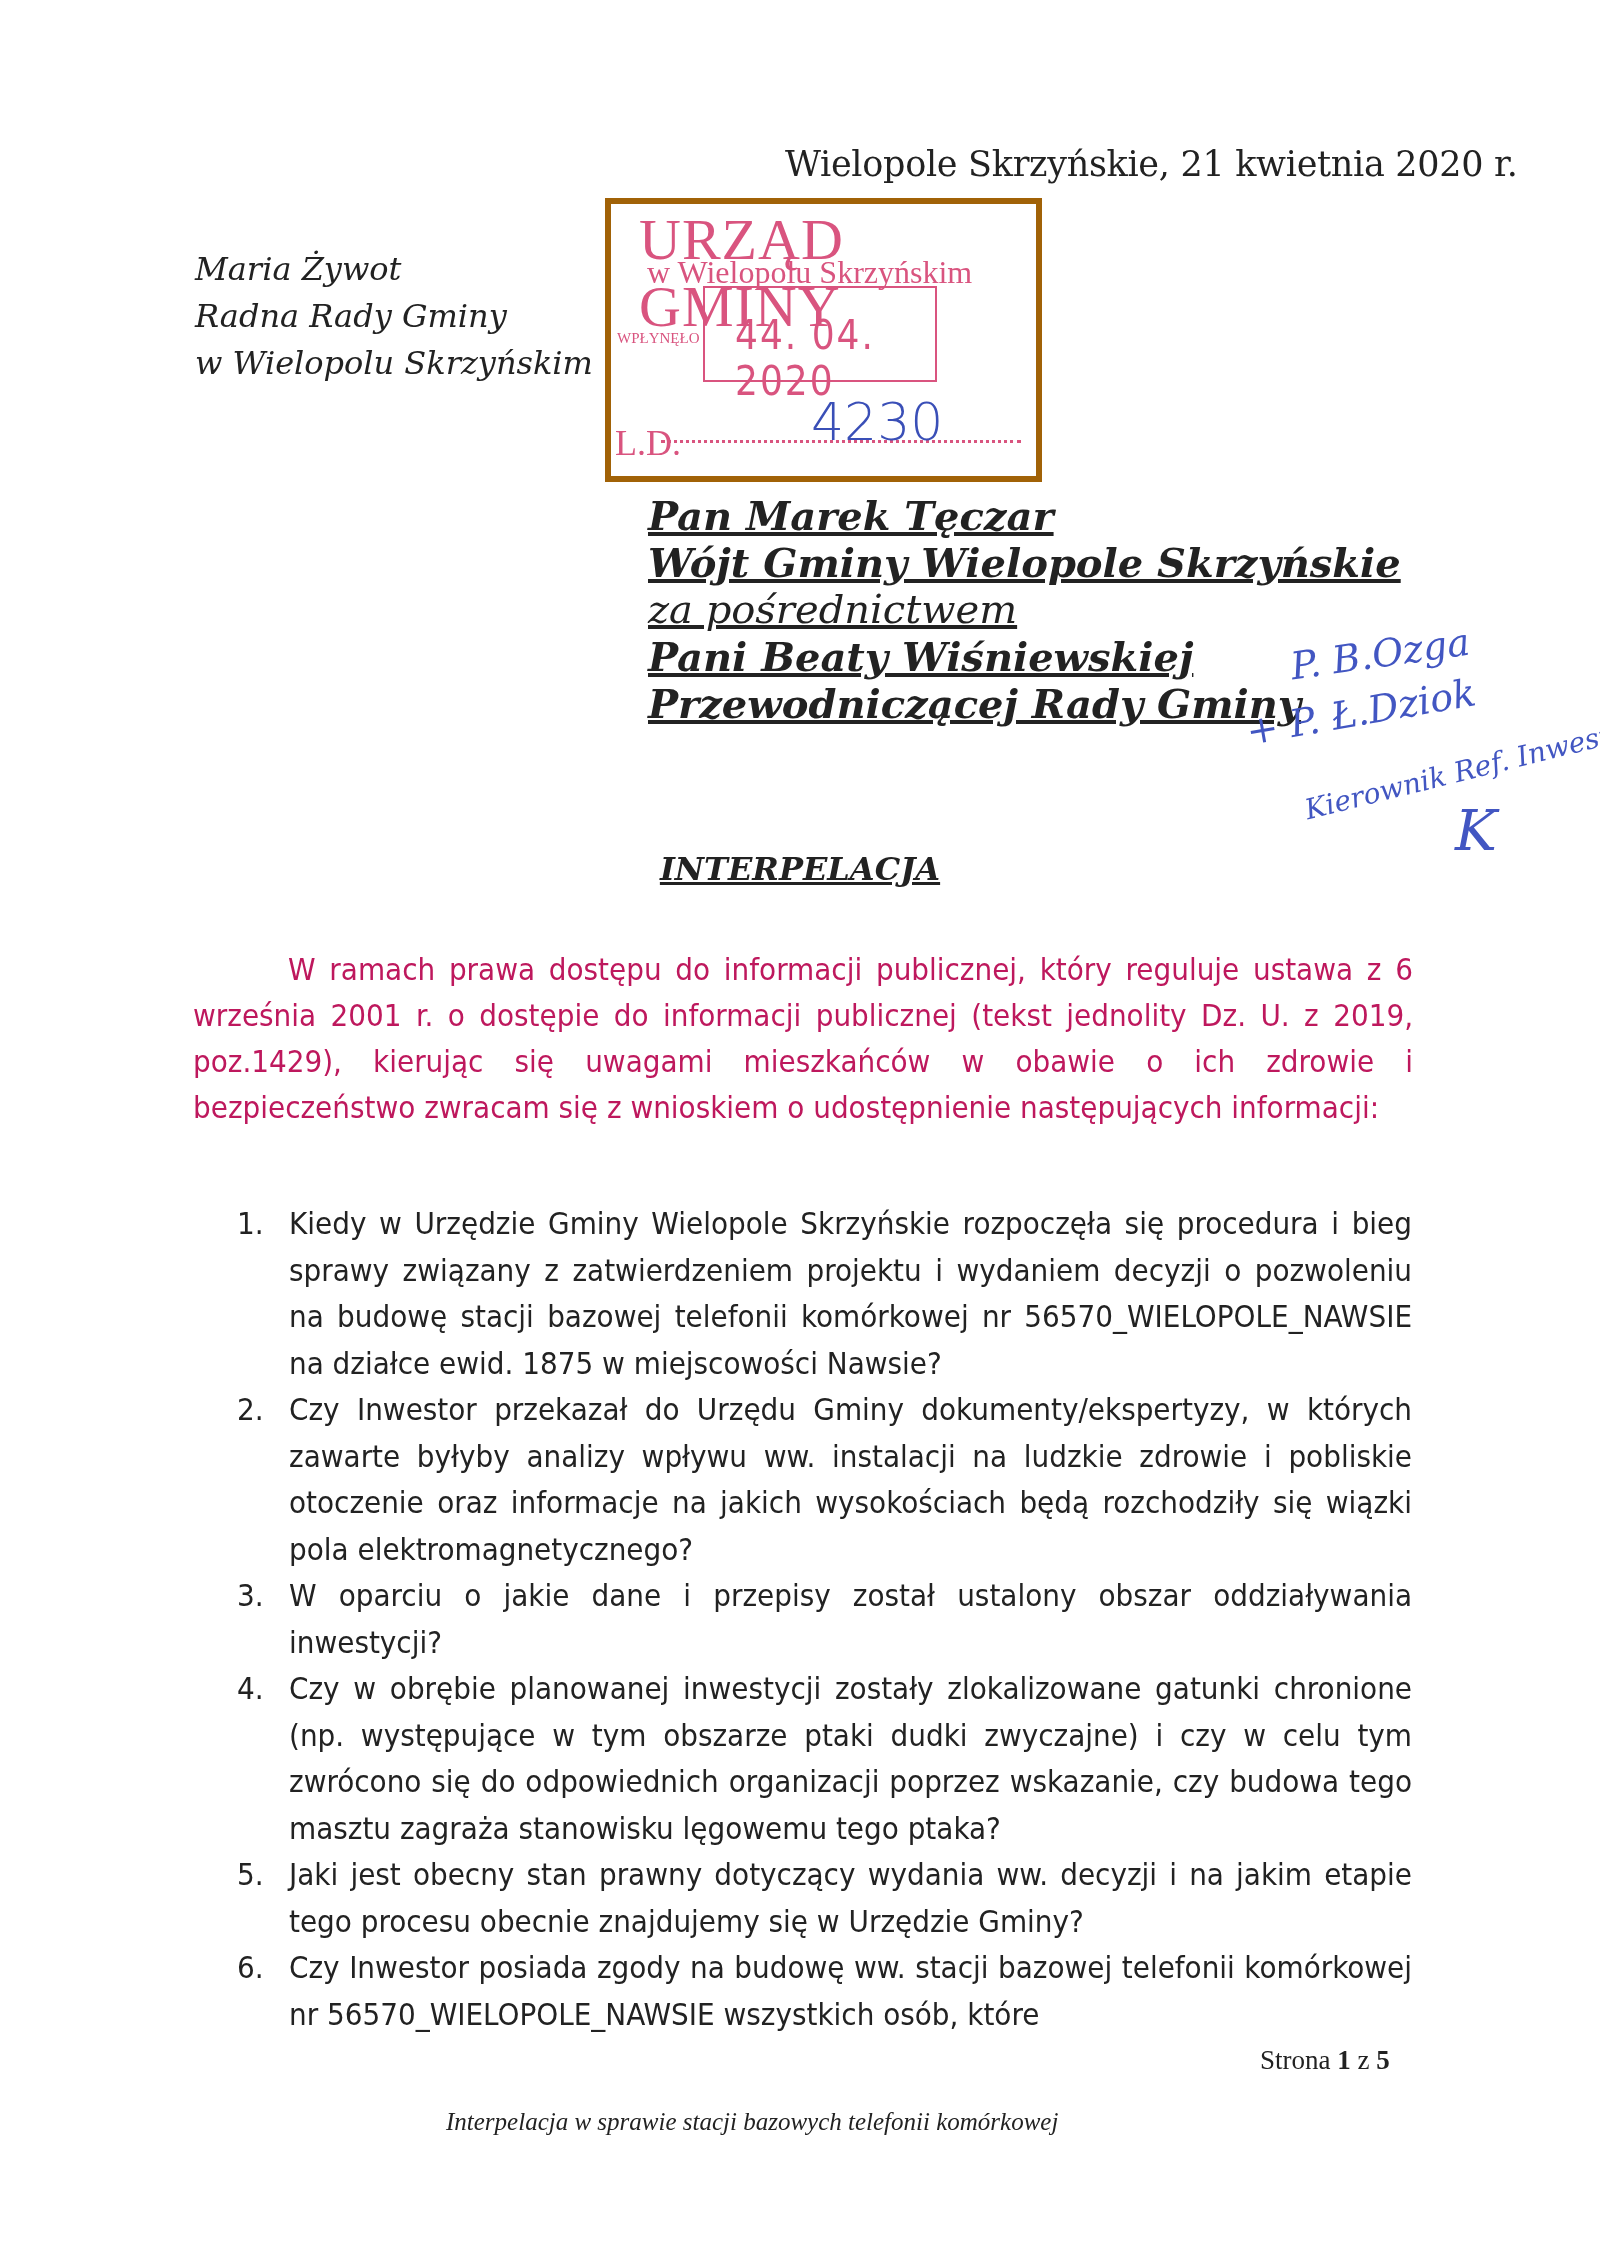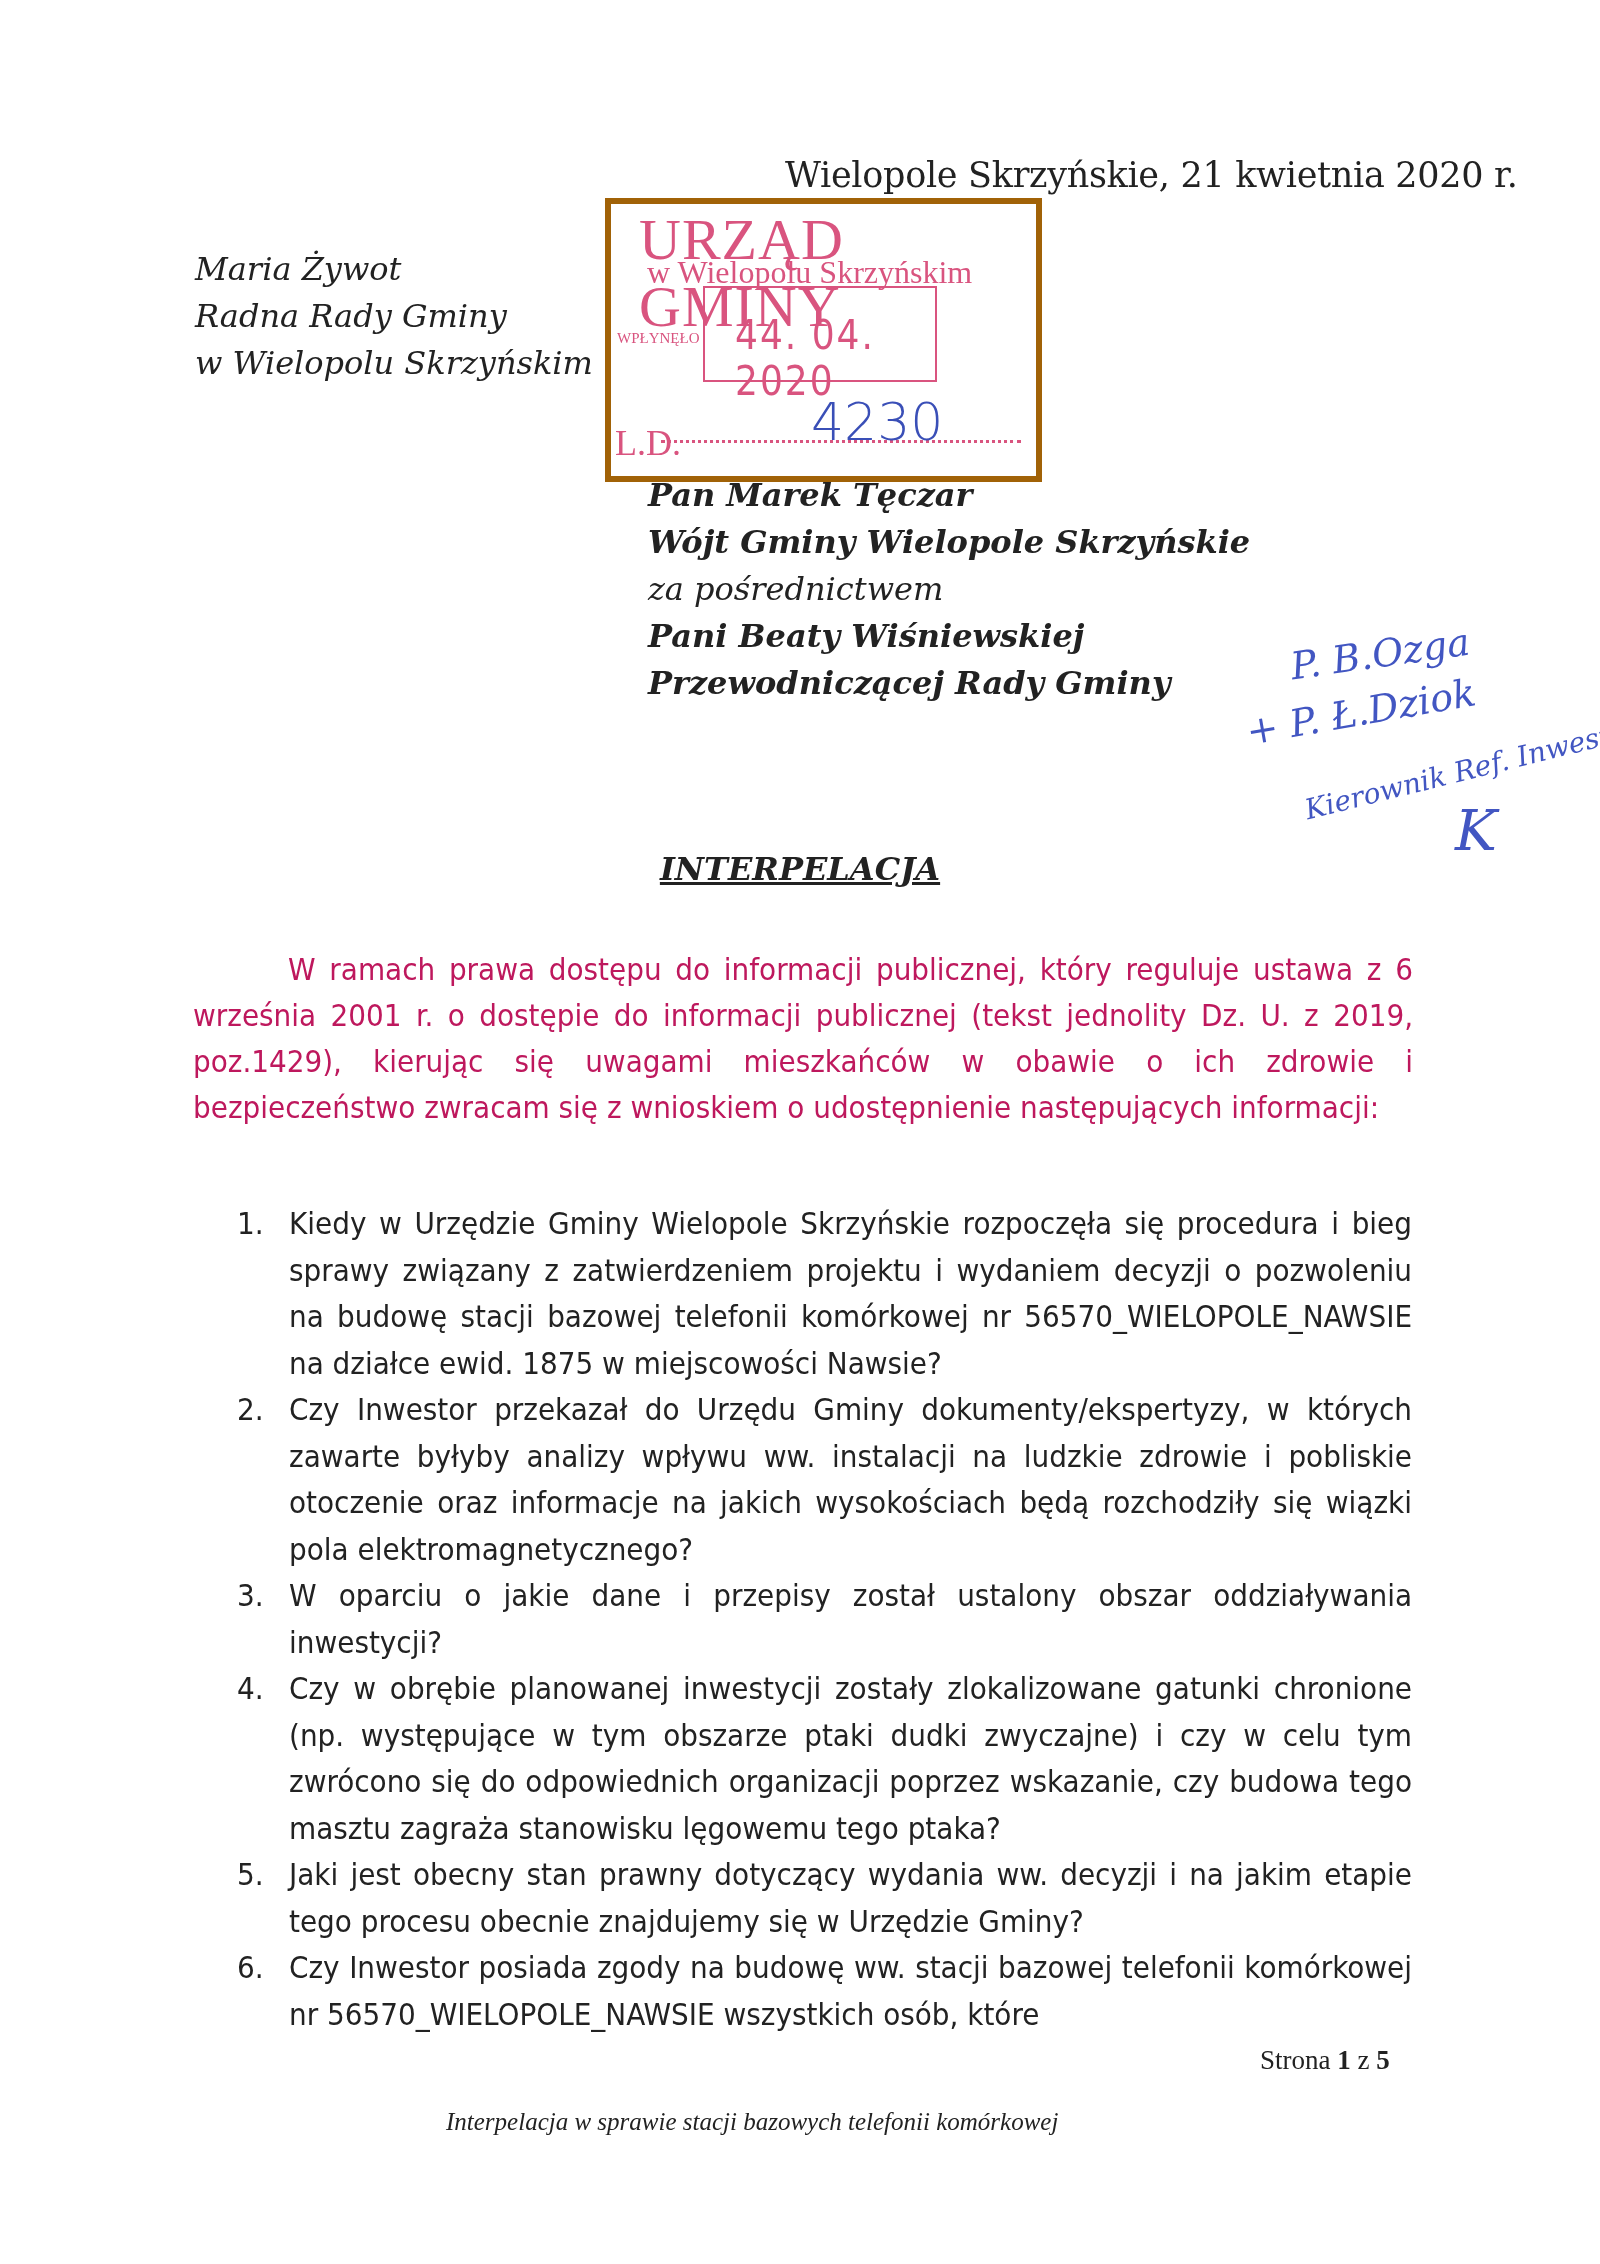--- a/index.html
+++ b/index.html
@@ -1,29 +1,29 @@
 <!DOCTYPE html>
 <html><head>
 <meta charset="utf-8">
 <style>
 html,body{margin:0;padding:0;background:#fff;}
 body{width:1600px;height:2264px;position:relative;overflow:hidden;font-family:"DejaVu Serif","Liberation Serif",serif;color:#222;}
 .abs{position:absolute;}
-.date{left:785px;top:155px;font-size:35px;letter-spacing:-0.3px;white-space:nowrap;}
+.date{left:785px;top:144px;font-size:35px;letter-spacing:-0.3px;white-space:nowrap;}
 .sender{left:195px;top:246px;font-style:italic;font-size:32px;line-height:47px;}
 .stamp{left:605px;top:198px;width:425px;height:272px;border:6px solid #a16207;color:#d9547f;font-family:"Liberation Serif",serif;}
 .stamp .t1{position:absolute;left:28px;top:2px;font-size:58px;letter-spacing:1px;}
 .stamp .t2{position:absolute;left:36px;top:50px;font-size:32px;}
 .stamp .lbl{position:absolute;left:6px;top:126px;font-size:15px;}
 .stamp .datebox{position:absolute;left:92px;top:82px;width:230px;height:92px;border:2px solid #d9547f;}
 .stamp .d{position:absolute;left:30px;top:24px;font-size:40px;font-family:"DejaVu Sans Condensed","DejaVu Sans",sans-serif;letter-spacing:2px;}
 .stamp .ld{position:absolute;left:4px;top:218px;font-size:36px;}
 .stamp .dots{position:absolute;left:50px;top:236px;width:360px;border-bottom:3px dotted #d9547f;}
 .stamp .num{position:absolute;left:200px;top:188px;font-size:52px;color:#3a4fb7;font-family:"DejaVu Sans",sans-serif;font-weight:200;}
-.recipient{left:648px;top:472px;font-style:italic;font-size:32px;line-height:47px;}
+.recipient{left:648px;top:492px;font-style:italic;font-size:40px;line-height:47px;text-decoration:underline;}
 .recipient .b{font-weight:bold;}
 .hand{color:#4256c2;font-style:italic;font-family:"DejaVu Serif",serif;}
 .h1{left:1290px;top:632px;font-size:38px;transform:rotate(-8deg);}
 .h2{left:1245px;top:690px;font-size:38px;transform:rotate(-10deg);}
 .h3{left:1300px;top:750px;font-size:28px;transform:rotate(-14deg);white-space:nowrap;}
 .h4{left:1455px;top:798px;font-size:56px;}
 .title{left:0;width:1600px;top:850px;text-align:center;font-weight:bold;font-style:italic;text-decoration:underline;font-size:32px;}
 .body{left:193px;top:946px;width:1220px;font-family:"DejaVu Sans Condensed","DejaVu Sans",sans-serif;font-size:31px;line-height:46px;text-align:justify;color:#be185d;}
 .body p{margin:0;text-indent:95px;}
 ol{margin:0;padding:0;list-style:none;}

